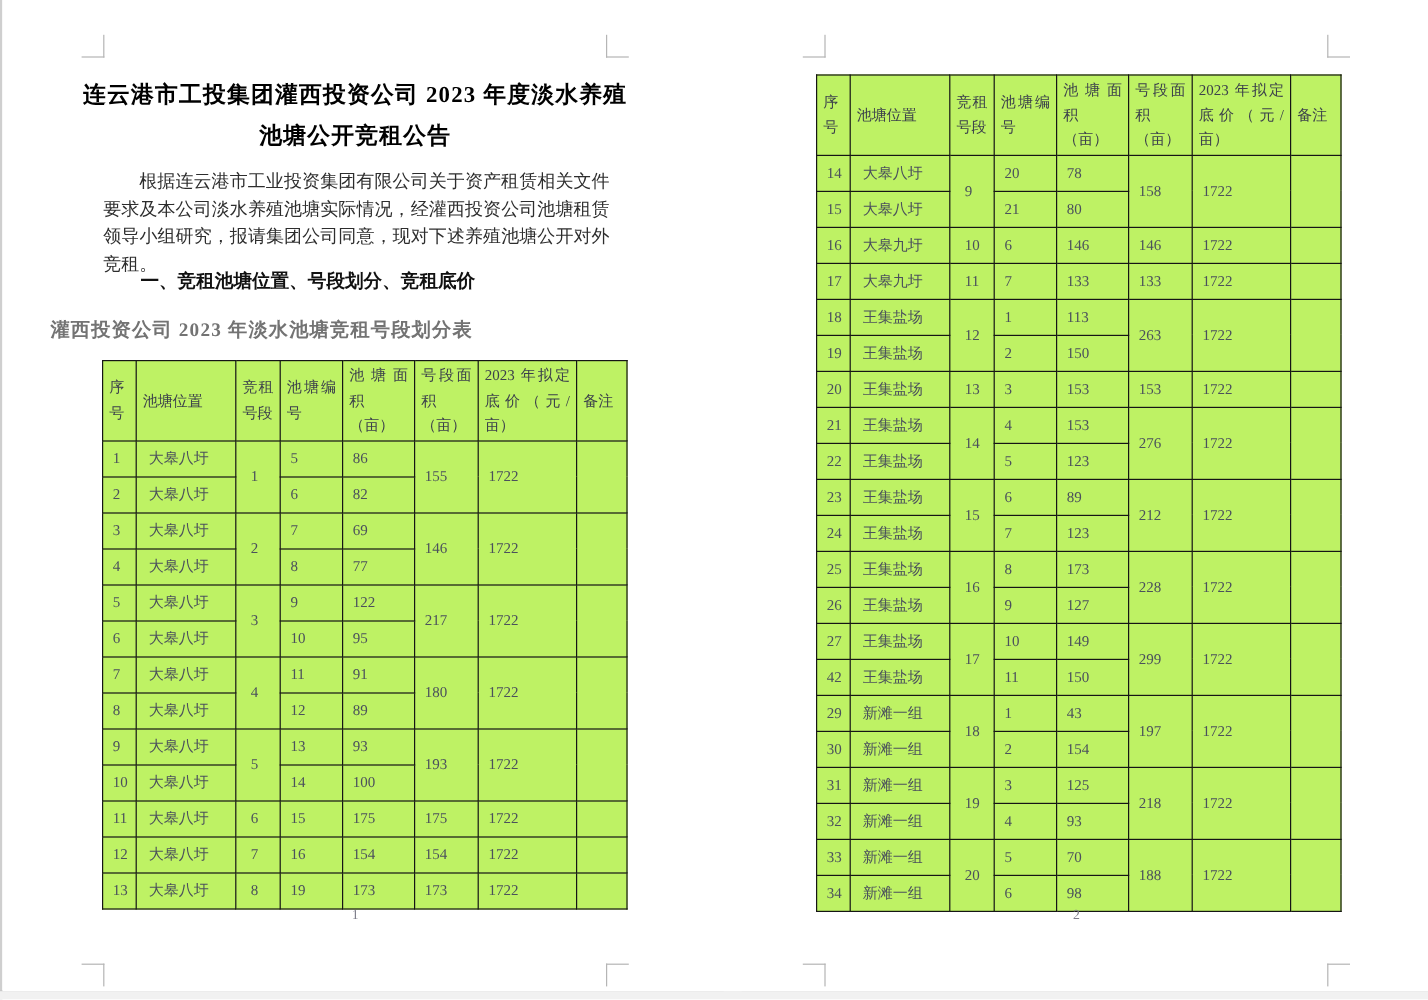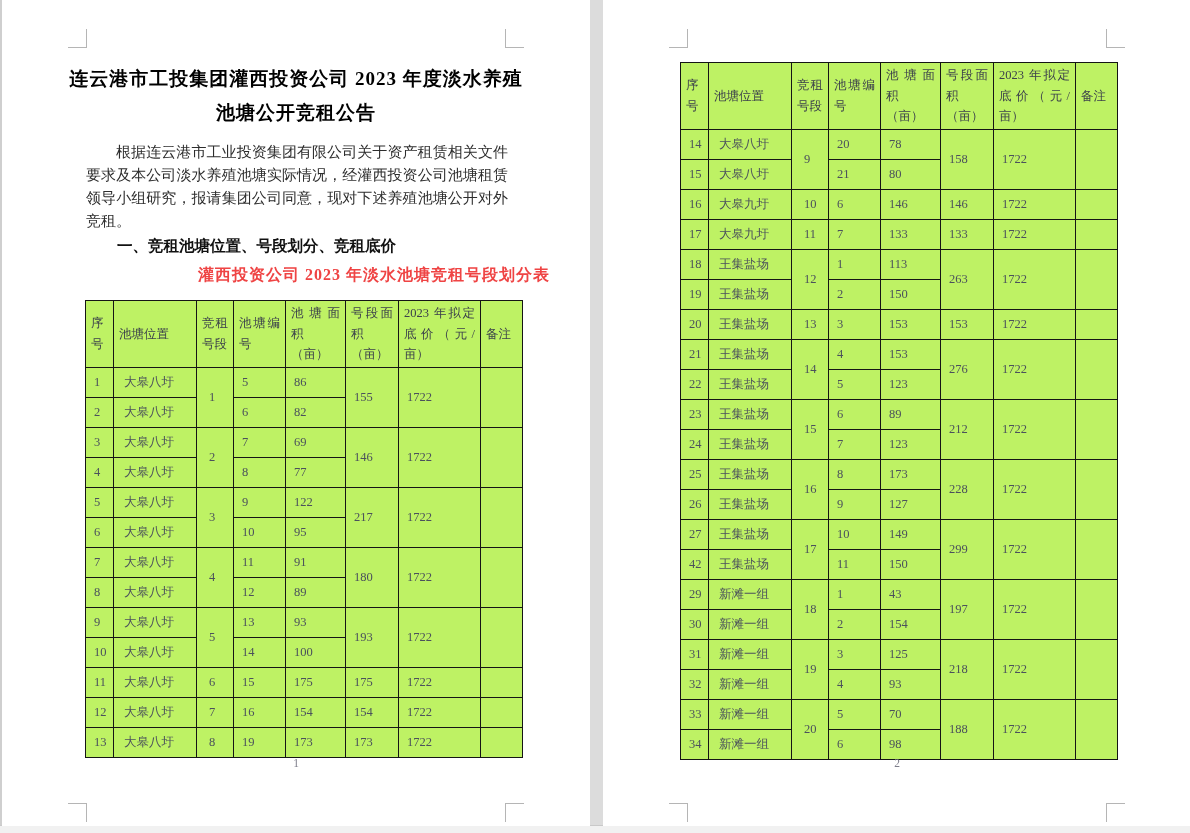--- a/index.html
+++ b/index.html
@@ -5,46 +5,46 @@
   html,body { margin:0; padding:0; }
   body {
     width:1190px; height:833px; position:relative; overflow:hidden;
     background:#ffffff;
     font-family:"Liberation Serif","DejaVu Serif",serif;
   }
   .edge-left { position:absolute; left:0; top:0; width:2px; height:833px; background:#cfcfcf; }
   .page-gap  { position:absolute; left:590px; top:0; width:13px; height:826px; background:#dcdcdc; }
   .bottom-strip { position:absolute; left:0; top:825px; width:1190px; height:8px; background:#f1f1f1; border-top:1px solid #c9c9c9; box-sizing:border-box; }
 
-  .page { position:absolute; top:0; width:588px; height:826px; background:#ffffff; }
+  .page { position:absolute; top:0; width:588px; height:826px; background:#ffffff;padding-left:28px; }
   #page1 { left:2px; }
   #page2 { left:603px; }
 
   .mark { position:absolute; width:18px; height:18px; border:0 solid #b5b5b5; }
   .mark.tl { left:66px;  top:29px;  border-right-width:1px; border-bottom-width:1px; }
   .mark.tr { left:503px; top:29px;  border-left-width:1px;  border-bottom-width:1px; }
   .mark.bl { left:66px;  top:803px; border-right-width:1px; border-top-width:1px; }
   .mark.br { left:503px; top:803px; border-left-width:1px;  border-top-width:1px; }
 
   .doc-title { position:absolute; left:40px; width:508px; text-align:center; font-weight:bold; font-size:19px; color:#000; letter-spacing:1px; }
   #title-line1 { top:66px; }
   #title-line2 { top:100px; }
 
   .para {
     position:absolute; left:84px; top:141px; width:422px;
     font-size:15px; line-height:23px; color:#2d2d2d;
     text-align:justify; text-indent:2em;
   }
   .section-heading {
-    position:absolute; left:84px; top:236px; width:422px;
+    position:absolute; left:84px; top:224px; width:422px;
     font-size:15.5px; font-weight:bold; color:#111; text-indent:2em;
   }
   .table-title {
-    position:absolute; left:40px; top:265px; width:508px; text-align:right;
-    font-size:16px; font-weight:bold; color:#ef4444; letter-spacing:1px;
+    position:absolute; left:40px; top:265px; width:508px; text-align:left;
+    font-size:16px; font-weight:bold; color:#737373; letter-spacing:1px;
   }
 
   table.seg-table {
     position:absolute; border-collapse:collapse; table-layout:fixed;
     width:437px; font-size:12.5px; color:#4b515c; background:#bef264;
   }
   #page1 .seg-table { left:83px; top:300px; }
   #page2 .seg-table { left:77px; top:62px; }
   .seg-table th, .seg-table td { border:1px solid #151515; overflow:hidden; }
   .seg-table th {

